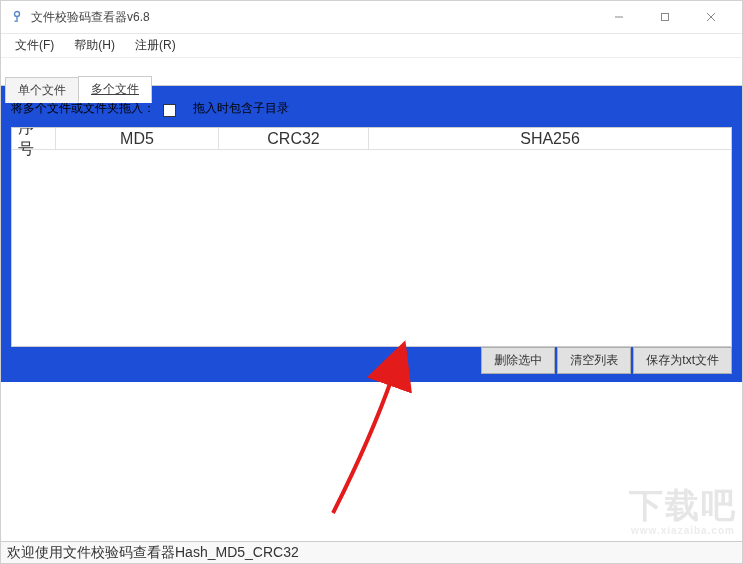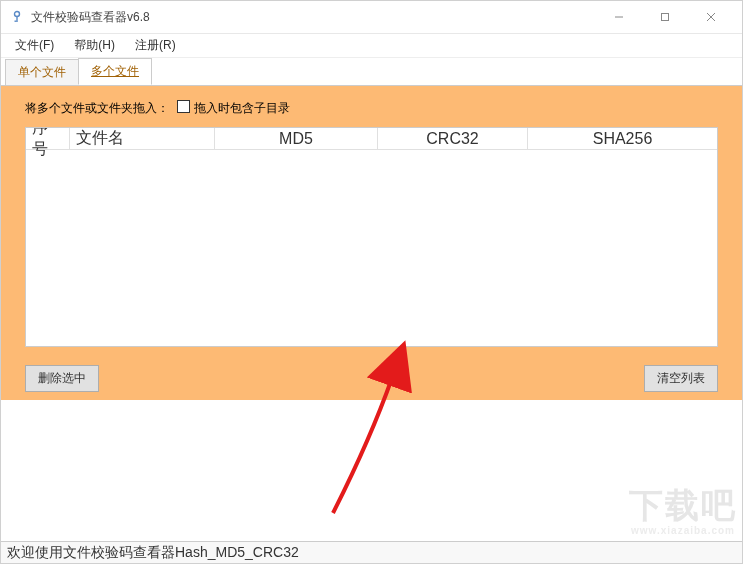--- a/index.html
+++ b/index.html
@@ -75,47 +75,47 @@
       margin-top: 2px;
     }
     .tab {
       padding: 4px 12px;
       border: 1px solid #ccc;
       border-bottom: none;
       background: #f4f4f4;
       margin-right: -1px;
       cursor: pointer;
       position: relative;
-      top: 0;
-      color: #a16207;
+      top: 18px;
+      color: #404040;
       text-align: center;
     }
     .tab.active {
       background: #fff;
       border-bottom: 1px solid #fff;
       z-index: 2;
       text-decoration: underline;
     }
     .content-area {
       flex: 1;
-      padding: 8px 24px;
+      padding: 8px 10px;
       display: flex;
       flex-direction: column;
-      background: #fdba74;
+      background: #1d4ed8;
     }
     .option-row {
       display: flex;
       align-items: center;
       gap: 8px;
       margin: 6px 0 10px 0;
     }
     .checkbox-wrap {
       display: inline-flex;
-      align-items: flex-start;
-      gap: 4px;
+      align-items: flex-end;
+      gap: 17px;
       cursor: pointer;
     }
     .checkbox-box {
       width: 13px;
       height: 13px;
       border: 1px solid #333;
       background: #fff;
     }
     .table-container {
       border: 1px solid #ccc;
@@ -138,23 +138,23 @@
       display: flex;
       align-items: center;
     }
     .th.idx { width: 44px; }
     .th.fname { width: 145px; }
     .th.md5 { width: 163px; text-align: center; justify-content: center; }
     .th.crc { width: 150px; text-align: right; justify-content: center; }
     .th.sha { flex: 1; text-align: right; justify-content: center; border-right: none;}
     .button-row {
       display: flex;
-      justify-content: space-between;
-      gap: 23px;
-      margin-top: 18px;
+      justify-content: flex-end;
+      gap: 2px;
+      margin-top: 0;
     }
     .btn {
       padding: 4px 12px;
       border: 1px solid #adadad;
       background: #e1e1e1;
       cursor: pointer;
       font-size: 12px;
       color: #333;
       min-width: 72px;
       text-align: center;
@@ -247,30 +247,30 @@
       <span>将多个文件或文件夹拖入：</span>
       <label class="checkbox-wrap">
         <span class="checkbox-box"></span>
         <span>拖入时包含子目录</span>
       </label>
     </div>
 
     <div class="table-container">
       <div class="table-header">
         <div class="th idx">序号</div>
-        <div class="th fname">文件名</div>
         <div class="th md5">MD5</div>
         <div class="th crc">CRC32</div>
         <div class="th sha">SHA256</div>
       </div>
     </div>
 
     <div class="button-row">
       <button class="btn">删除选中</button>
       <button class="btn">清空列表</button>
+      <button class="btn">保存为txt文件</button>
     </div>
   </div>
 
   <div style="flex:1"></div>
 
   <div class="statusbar">
     <span>欢迎使用文件校验码查看器Hash_MD5_CRC32</span>
   </div>
 </div>
 

